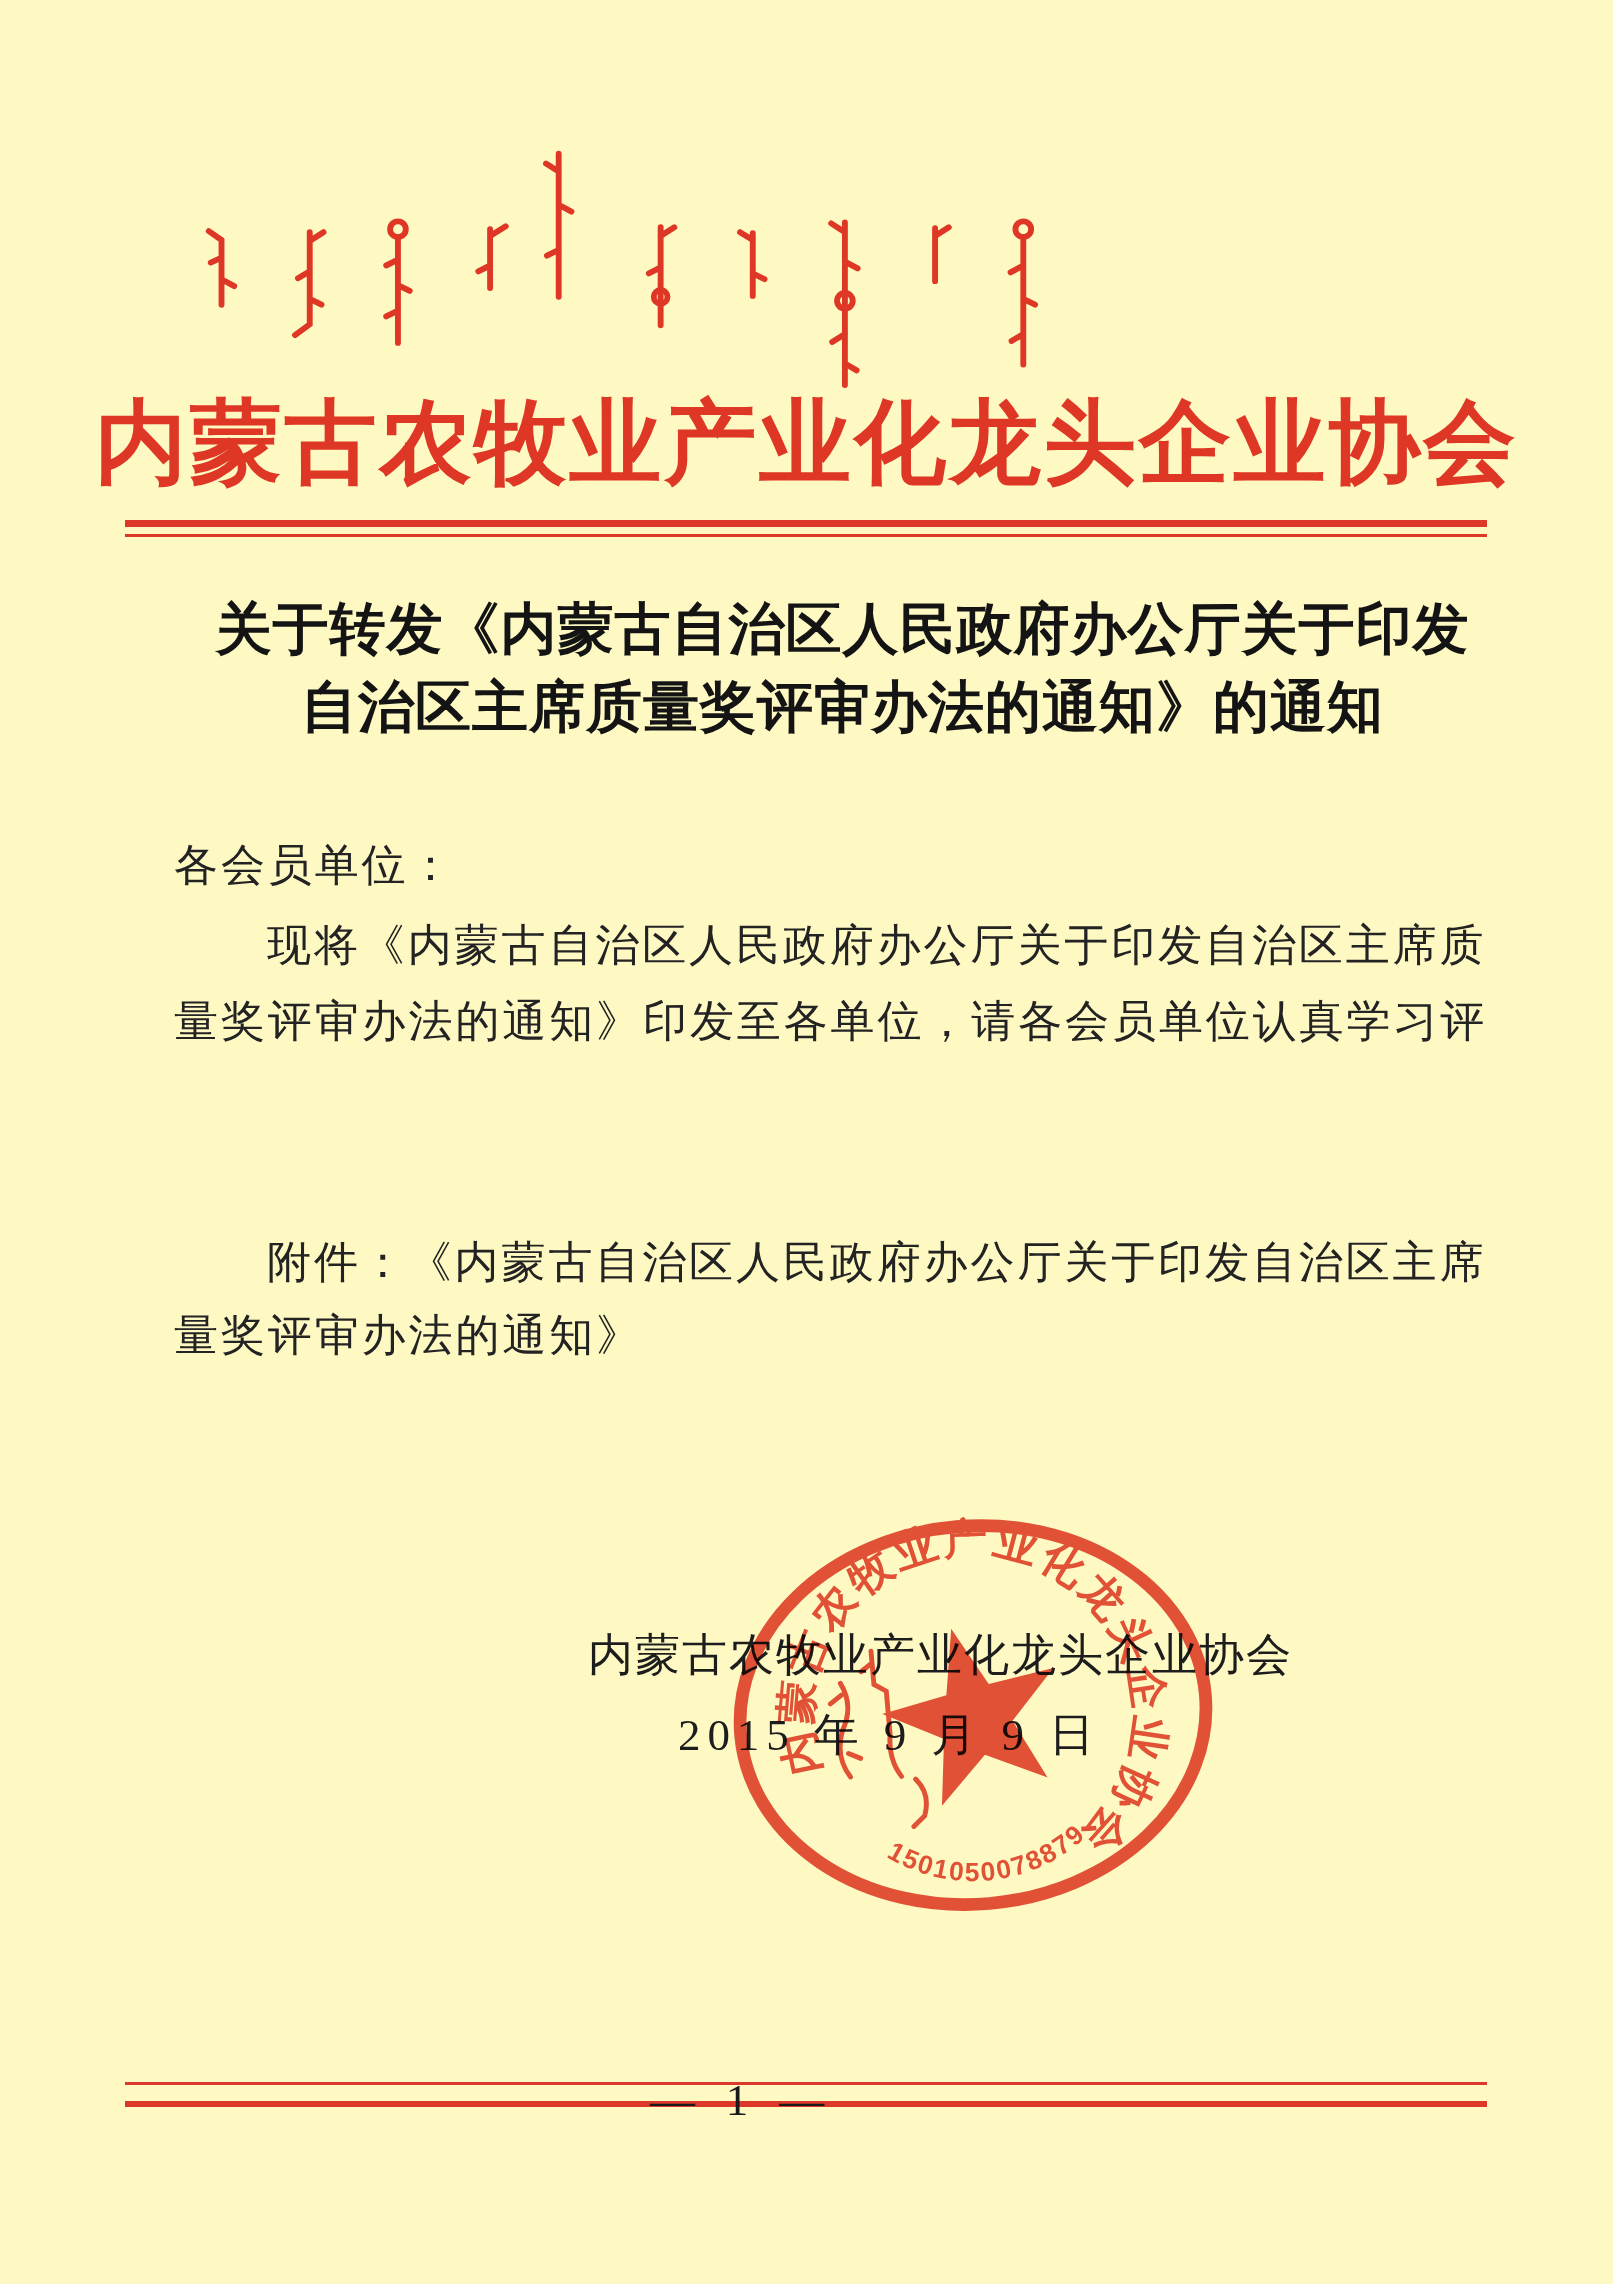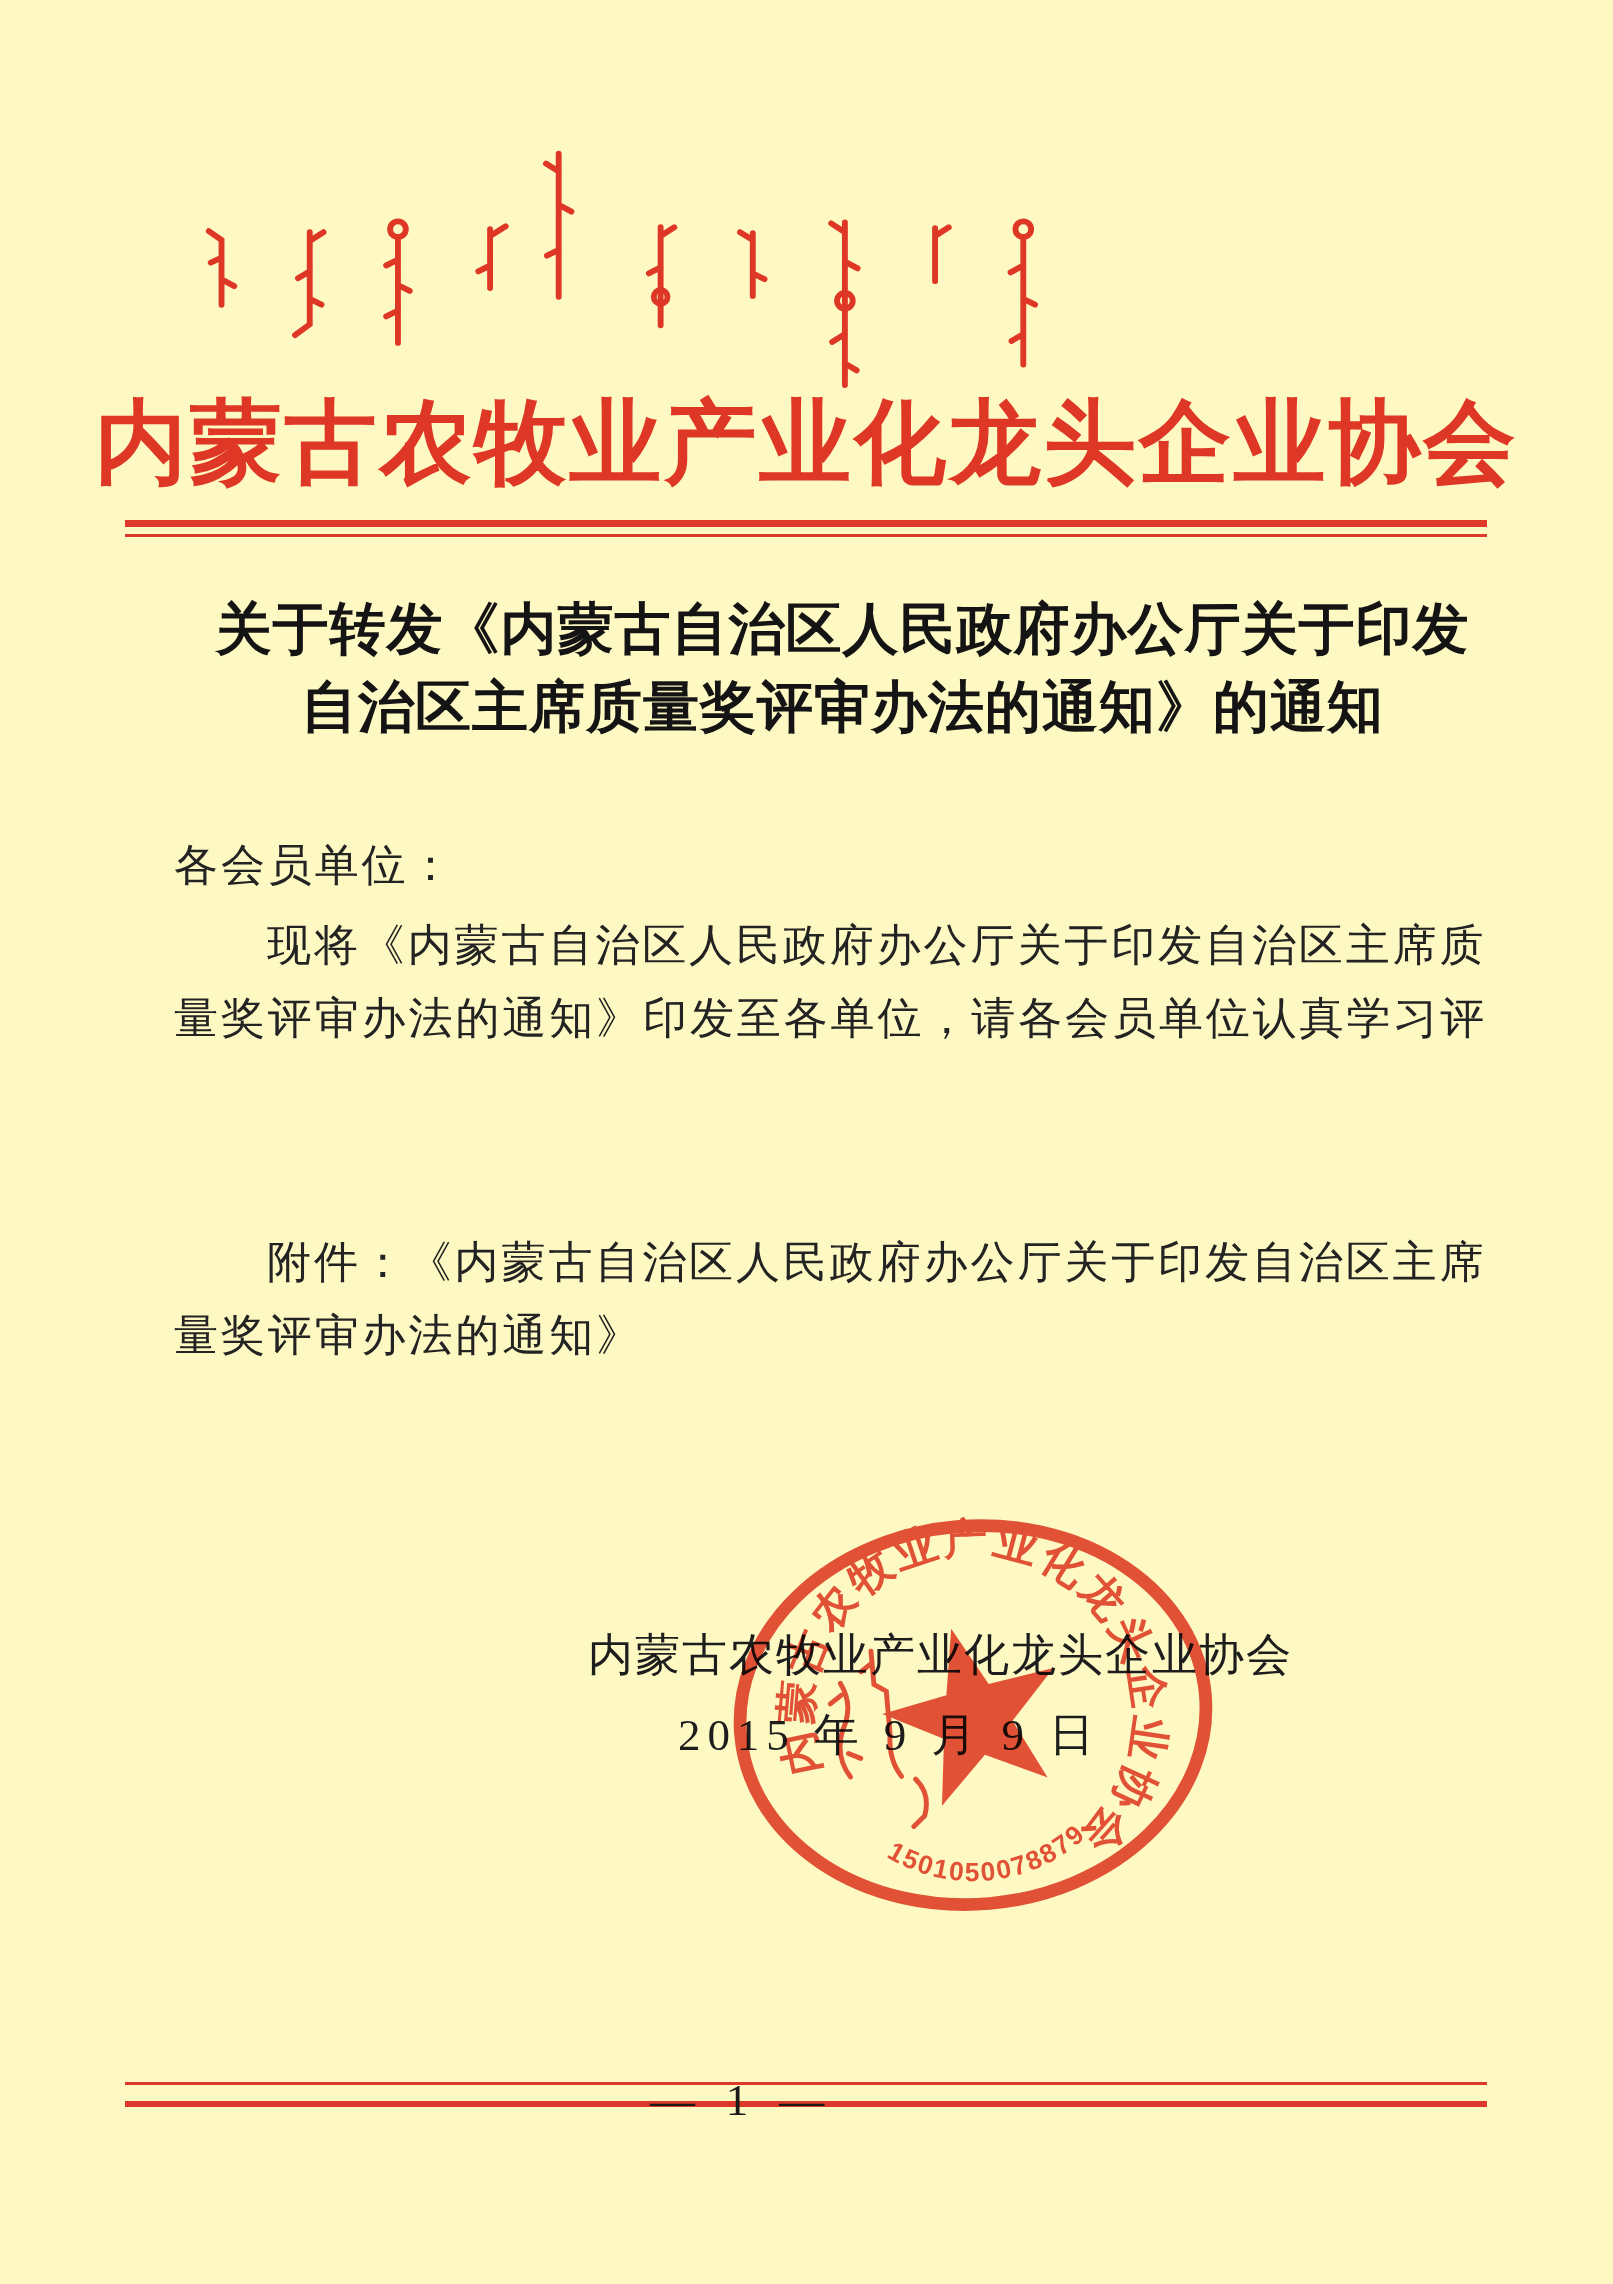--- a/index.html
+++ b/index.html
@@ -33,21 +33,21 @@
   
   .bodyline{
     position:absolute;
     color:#232323;
     font-size:44px;line-height:61px;
     letter-spacing:2.9px;
     white-space:nowrap;
   }
   .l-salutation{left:174px;top:835px;text-align:right;}
   .l-p1{left:267px;top:915px;}
-  .l-p2{left:174px;top:991px;font-family:Liberation Mono, monospace;}
+  .l-p2{left:174px;top:991px;}
   .l-p3{left:174px;top:1066px;}
   .l-a1{left:267px;top:1232px;}
   .l-a2{left:174px;top:1305px;}
   
   .sig-org{
     position:absolute;left:588px;top:1625px;
     font-size:45px;color:#1d1d1d;letter-spacing:2px;white-space:nowrap;
   }
   .sig-date{
     position:absolute;left:678px;top:1705px;

